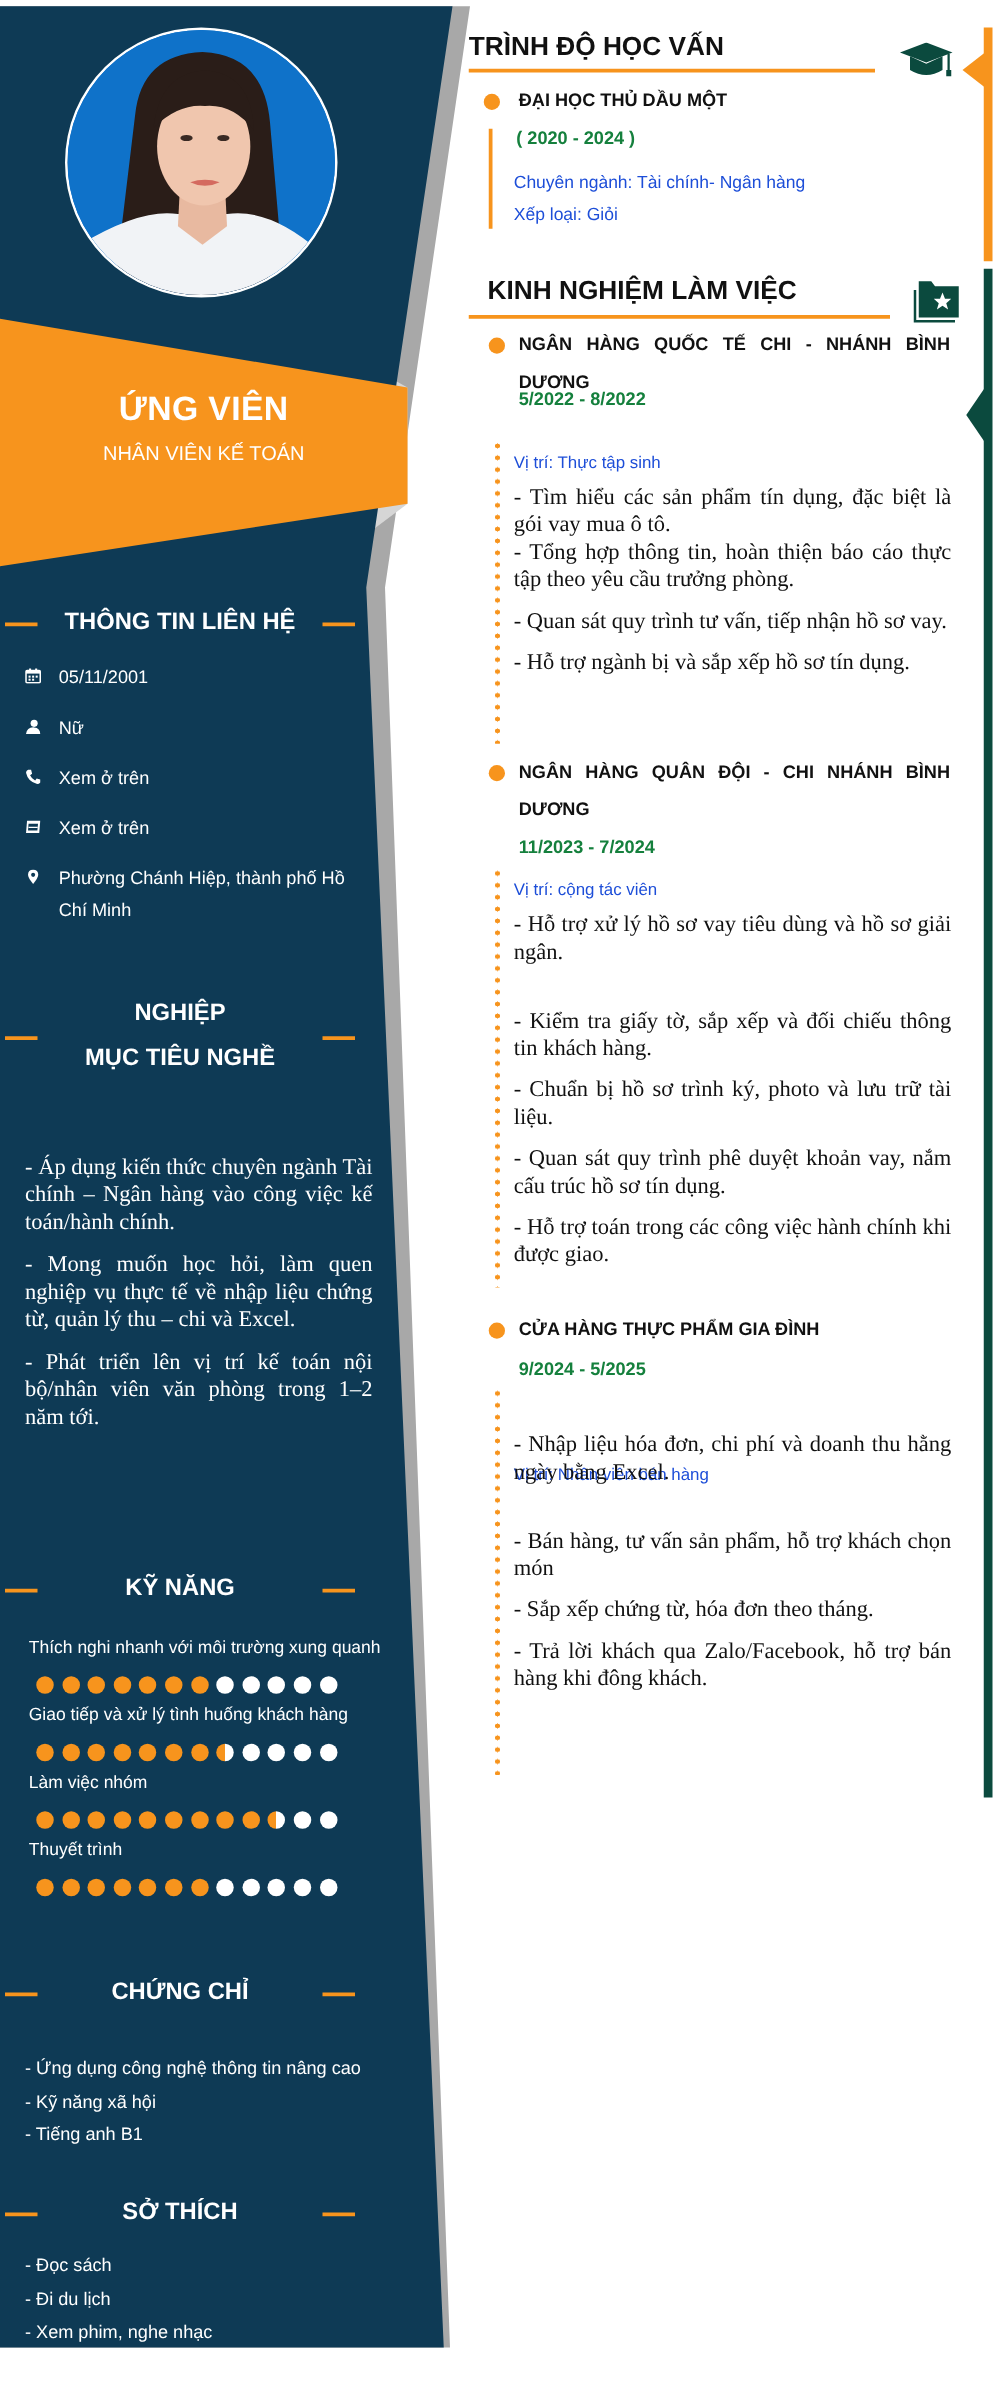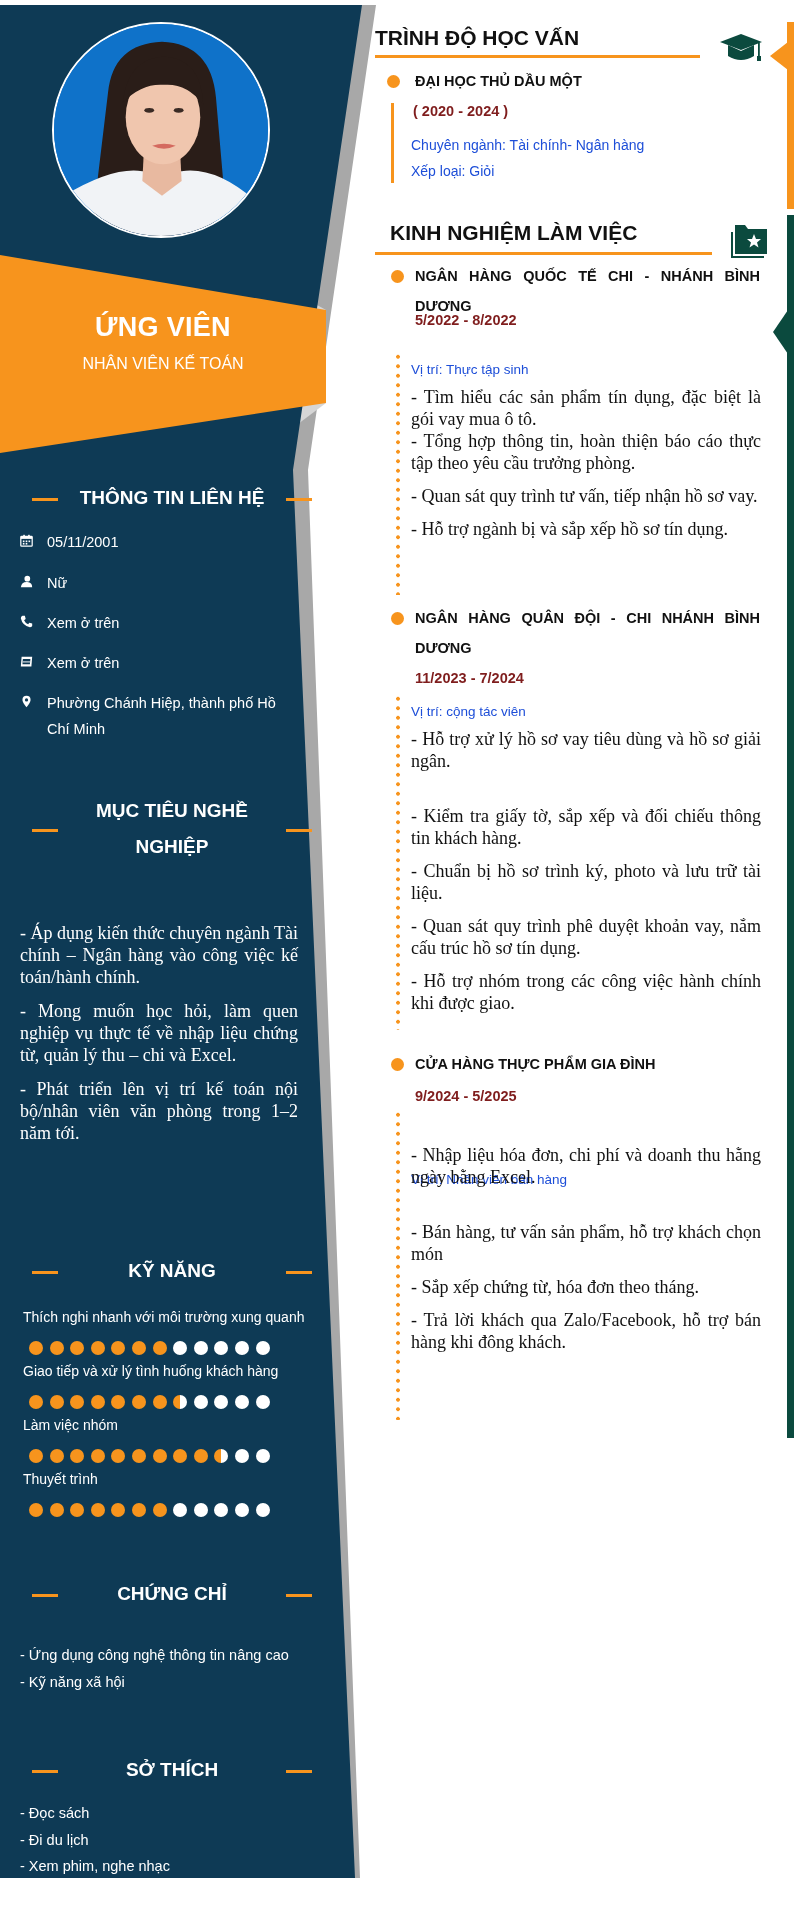--- a/index.html
+++ b/index.html
@@ -23,21 +23,21 @@
     position: absolute; left: 0; width: 326px; top: 312px; text-align: center;
     color: #ffffff; font-weight: bold; font-size: 27px; letter-spacing: 0.3px;
   }
   .banner-sub {
     position: absolute; left: 0; width: 326px; top: 355px; text-align: center;
     color: #ffffff; font-size: 16px;
   }
 
   
   .side-heading {
-    position: absolute; left: 32px; width: 280px; color: #ffffff; font-weight: bold;
+    position: absolute; left: 4px; width: 280px; color: #ffffff; font-weight: bold;
     font-size: 19px; text-align: center; line-height: 36px;
   }
   .side-heading .bar {
     position: absolute; width: 26px; height: 3px; background: #f7941d; top: 50%;
   }
   .side-heading .bar.l { left: 0; }
   .side-heading .bar.r { right: 0; }
 
   .contact-item {
     position: absolute; left: 20px; width: 270px; color: #ffffff; font-size: 14.5px;
@@ -67,21 +67,21 @@
     position: absolute; left: 375px; font-weight: bold; font-size: 21px; color: #111111;
   }
   .main-underline { position: absolute; height: 3px; background: #f7941d; left: 375px; }
 
   .bullet-dot { position: absolute; width: 13px; height: 13px; border-radius: 50%; background: #f7941d; }
 
   .entry-title {
     position: absolute; left: 415px; font-weight: bold; font-size: 14.5px; color: #111111;
   }
   .entry-title.just { width: 345px; text-align: justify; text-align-last: left; line-height: 30px; word-spacing: 6px; }
-  .entry-date { position: absolute; left: 415px; font-weight: bold; font-size: 14.5px; color: #7f1d1d; }
+  .entry-date { position: absolute; left: 415px; font-weight: bold; font-size: 14.5px; color: #15803d; }
   .entry-line { position: absolute; font-size: 14px; color: #1d4ed8; left: 411px; }
 
   .edu-vline { position: absolute; left: 391px; width: 3px; background: #f7941d; }
   .dotted-vline {
     position: absolute; left: 396px; width: 4px;
     background-image: radial-gradient(circle, #f7941d 1.9px, transparent 2.1px);
     background-size: 4px 9.5px; background-repeat: repeat-y;
   }
 
   .job-bullets {
@@ -185,22 +185,22 @@
       <svg viewBox="0 0 16 16">
         <path d="M8 1 Q13 1 13 6 Q13 9 8 15 Q3 9 3 6 Q3 1 8 1 Z"></path>
         <circle cx="8" cy="6" r="2" fill="#0e3a55"></circle>
       </svg>
     </span>
   <span>Phường Chánh Hiệp, thành phố Hồ Chí Minh</span>
 </div>
 
 <div class="side-heading" style="top:793px; line-height:36px;">
   <span class="bar l"></span>
+  <div>NGHIỆP</div>
   <div>MỤC TIÊU NGHỀ</div>
-  <div>NGHIỆP</div>
   <span class="bar r"></span>
 </div>
 <div class="objective">
   <p>- Áp dụng kiến thức chuyên ngành Tài chính – Ngân hàng vào công việc kế toán/hành chính.</p>
   <p>- Mong muốn học hỏi, làm quen nghiệp vụ thực tế về nhập liệu chứng từ, quản lý thu – chi và Excel.</p>
   <p>- Phát triển lên vị trí kế toán nội bộ/nhân viên văn phòng trong 1–2 năm tới.</p>
 </div>
 
 <div class="side-heading" style="top:1253px;">
   <span class="bar l"></span>
@@ -270,20 +270,21 @@
   </div>
 
 <div class="side-heading" style="top:1576px;">
   <span class="bar l"></span>
   <span>CHỨNG CHỈ</span>
   <span class="bar r"></span>
 </div>
 <div class="side-list" style="top:1642px;">
   <div>- Ứng dụng công nghệ thông tin nâng cao</div>
   <div>- Kỹ năng xã hội</div>
+  <div>- Tiếng anh B1</div>
 </div>
 
 <div class="side-heading" style="top:1752px;">
   <span class="bar l"></span>
   <span>SỞ THÍCH</span>
   <span class="bar r"></span>
 </div>
 <div class="side-list" style="top:1800px;">
   <div>- Đọc sách</div>
   <div>- Đi du lịch</div>
@@ -338,21 +339,21 @@
 <div class="bullet-dot" style="left:391px; top:612px;"></div>
 <div class="entry-title just" style="top:603px;">NGÂN HÀNG QUÂN ĐỘI - CHI NHÁNH BÌNH DƯƠNG</div>
 <div class="entry-date" style="top:670px;">11/2023 - 7/2024</div>
 <div class="dotted-vline" style="top:694px; height:336px;"></div>
 <div class="entry-line" style="top:704px; font-size:13.5px;text-align:center;">Vị trí: cộng tác viên</div>
 <div class="job-bullets" style="top:728px;">
   <p class="gap">- Hỗ trợ xử lý hồ sơ vay tiêu dùng và hồ sơ giải ngân.</p>
   <p>- Kiểm tra giấy tờ, sắp xếp và đối chiếu thông tin khách hàng.</p>
   <p>- Chuẩn bị hồ sơ trình ký, photo và lưu trữ tài liệu.</p>
   <p>- Quan sát quy trình phê duyệt khoản vay, nắm cấu trúc hồ sơ tín dụng.</p>
-  <p>- Hỗ trợ nhóm trong các công việc hành chính khi được giao.</p>
+  <p>- Hỗ trợ toán trong các công việc hành chính khi được giao.</p>
 </div>
 
 <div class="bullet-dot" style="left:391px; top:1058px;"></div>
 <div class="entry-title" style="top:1056px;">CỬA HÀNG THỰC PHẨM GIA ĐÌNH</div>
 <div class="entry-date" style="top:1088px;">9/2024 - 5/2025</div>
 <div class="dotted-vline" style="top:1110px; height:310px;"></div>
 <div class="entry-line" style="top:1172px; font-size:13.5px;">Vị trí: Nhân viên bán hàng</div>
 <div class="job-bullets" style="top:1144px;">
   <p class="gap">- Nhập liệu hóa đơn, chi phí và doanh thu hằng ngày bằng Excel.</p>
   <p>- Bán hàng, tư vấn sản phẩm, hỗ trợ khách chọn món</p>

